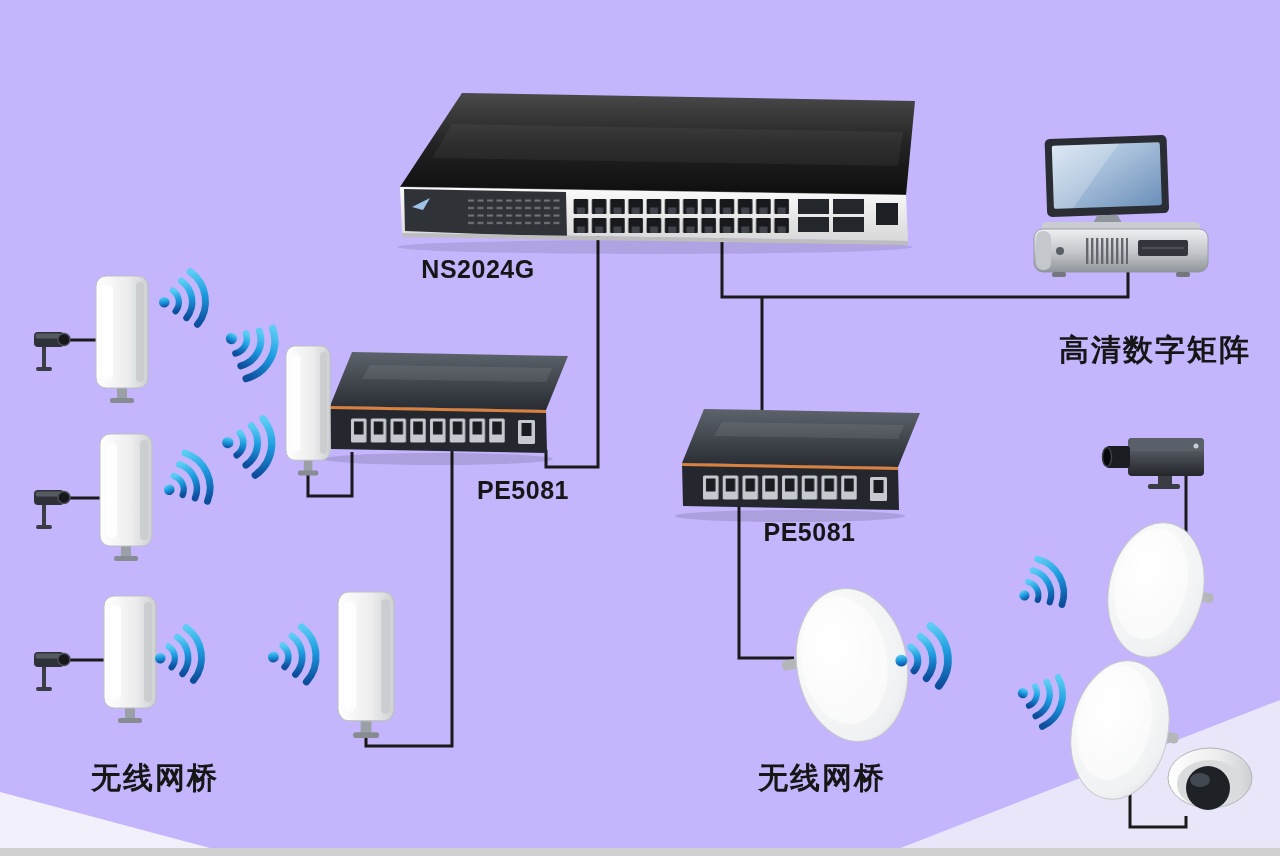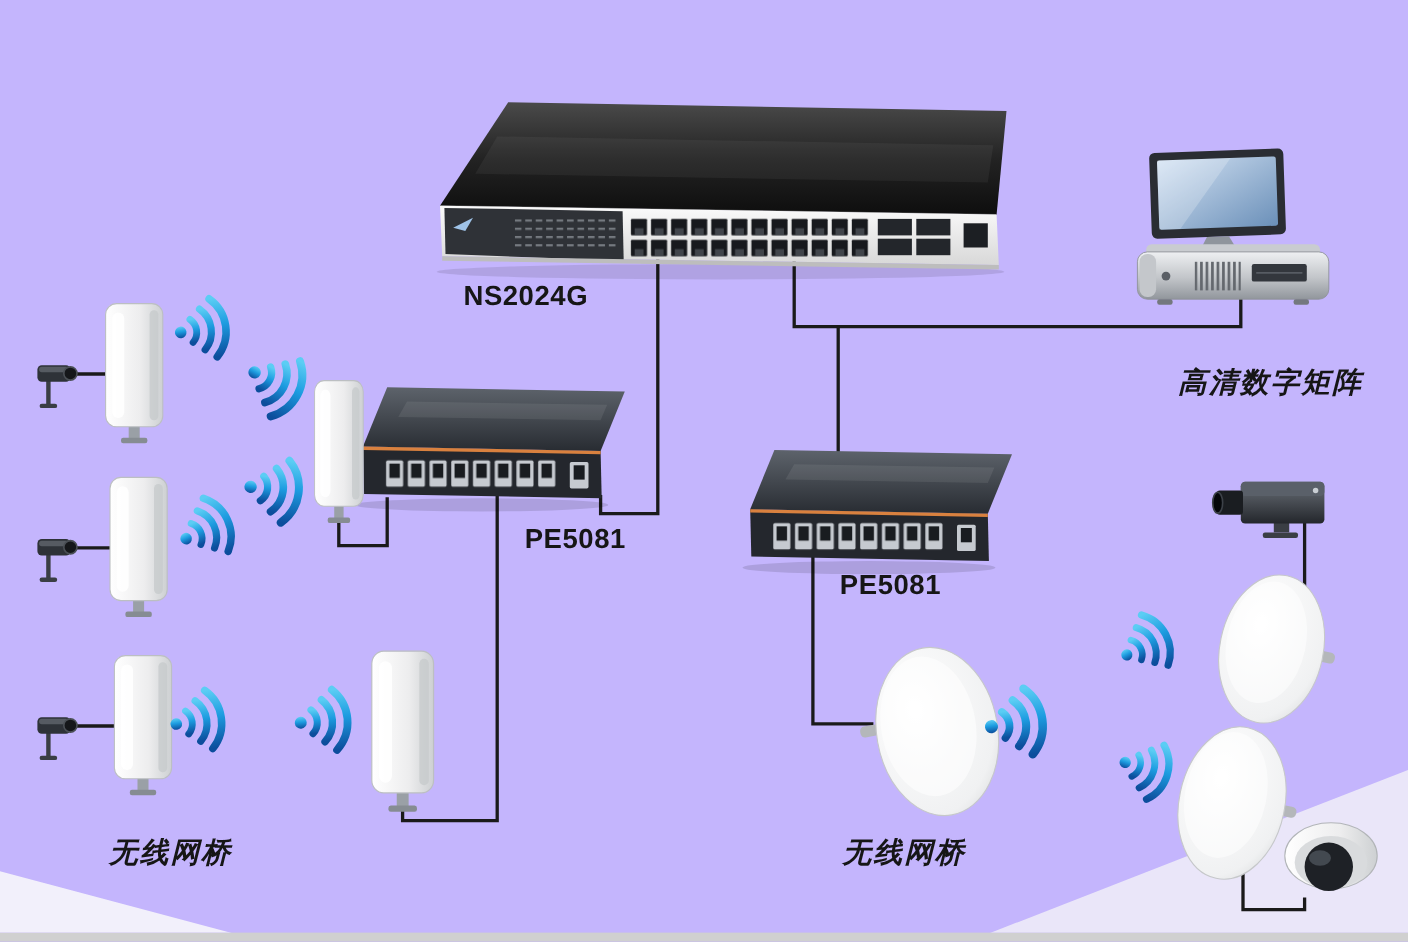--- a/index.html
+++ b/index.html
@@ -7,21 +7,21 @@
     position:relative;width:1280px;height:848px;overflow:hidden;
     background:#c4b5fd;
     font-family:"Liberation Sans", sans-serif;
   }
   .stage svg{position:absolute;left:0;top:0;}
   .lbl{
     position:absolute;font-weight:bold;color:#161616;text-align:center;
     letter-spacing:0.5px;white-space:nowrap;
   }
   .lbl-en{font-size:25px;}
-  .lbl-cjk{font-size:26px;letter-spacing:2px;font-style:italic;}
+  .lbl-cjk{font-size:30px;letter-spacing:2px;}
 </style>
 </head>
 <body>
 
 <div class="stage">
 
 <svg width="1280" height="856" viewBox="0 0 1280 856">
   <defs>
     <linearGradient id="gTop" x1="0" y1="0" x2="0" y2="1">
       <stop offset="0" stop-color="#4a4a4a"></stop>

